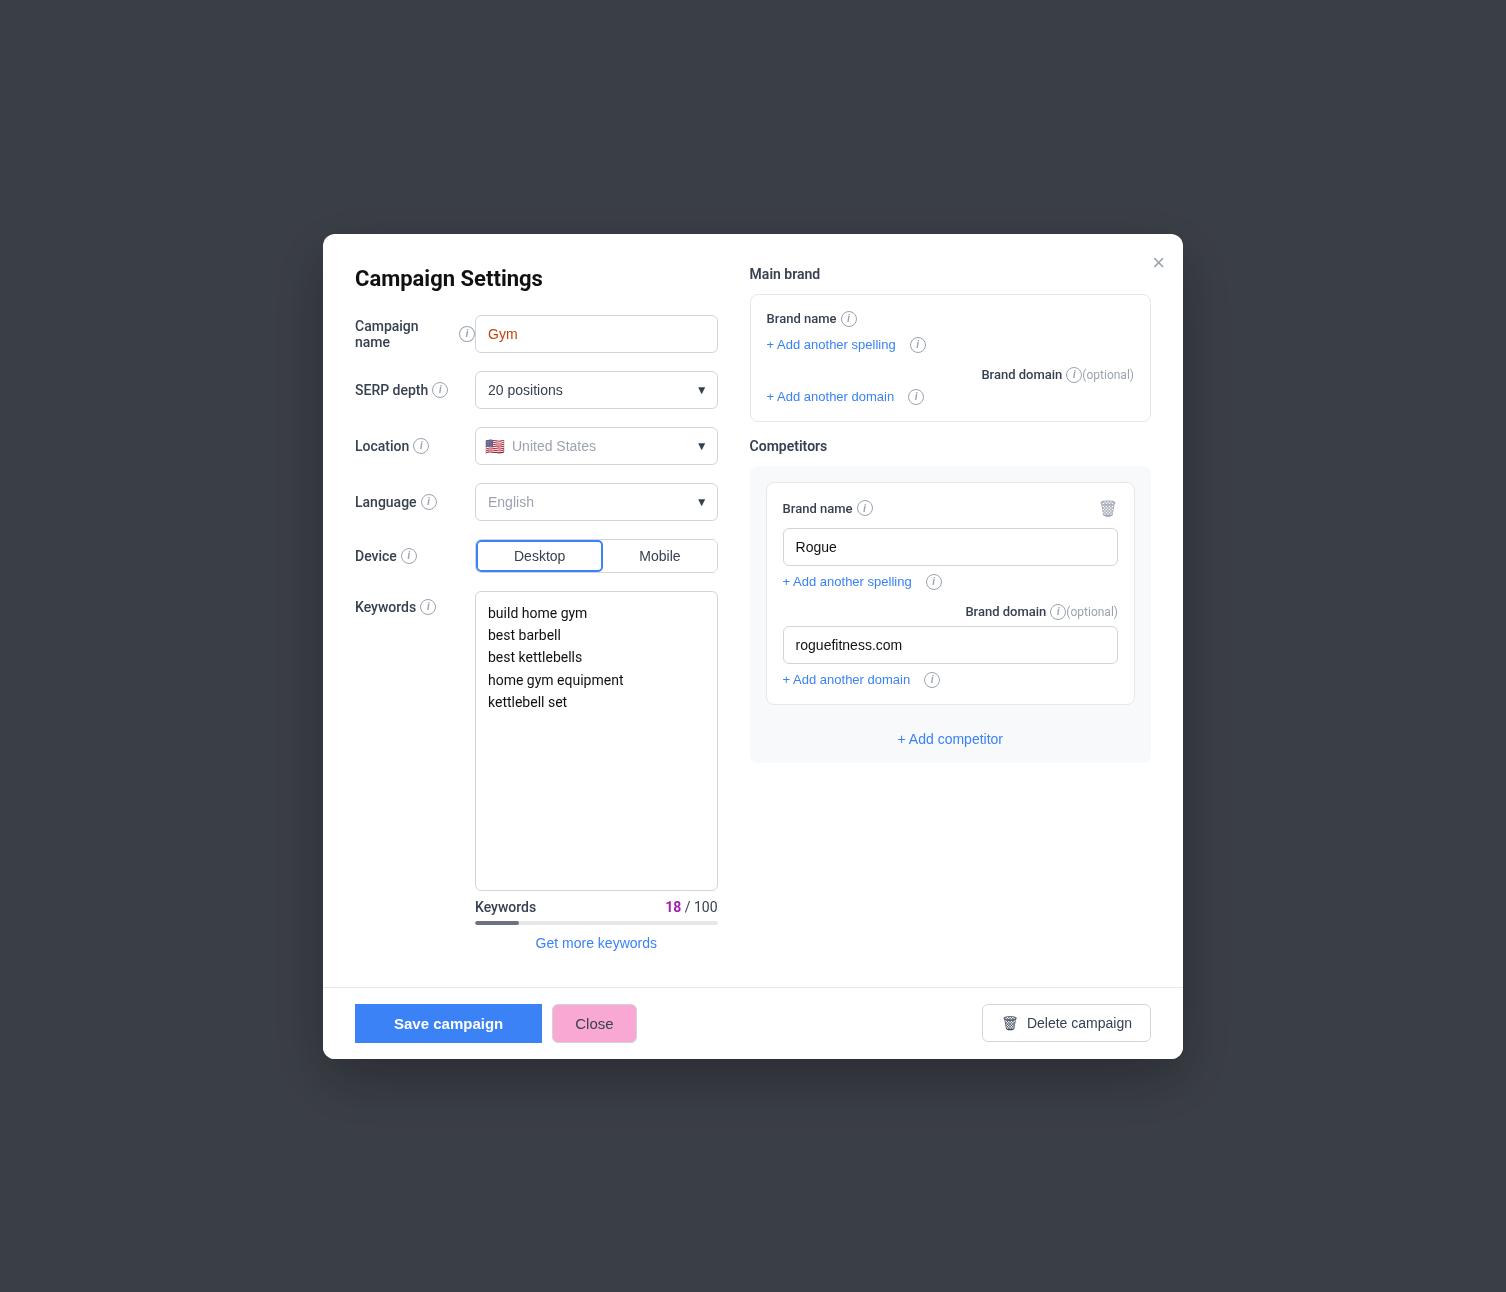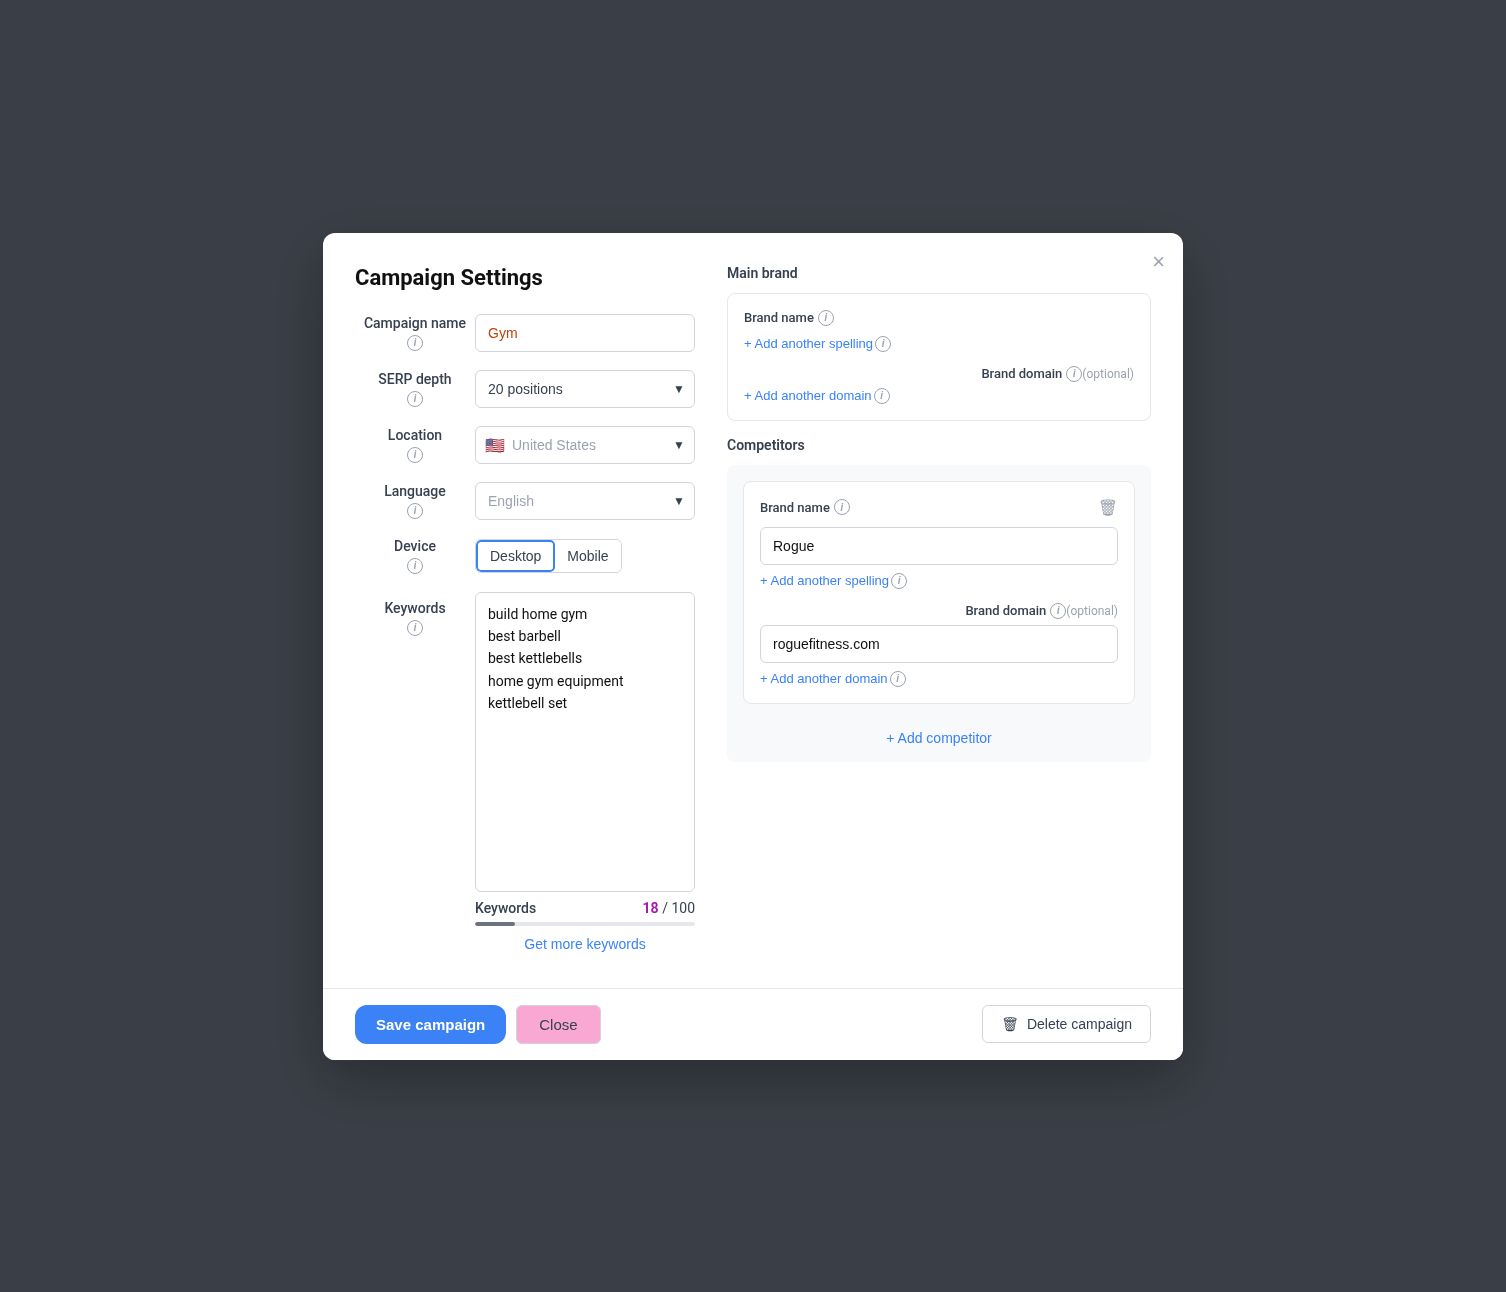--- a/index.html
+++ b/index.html
@@ -56,21 +56,20 @@
     }
     .form-label {
       width: 120px;
       color: #374151;
       font-size: 14px;
       font-weight: 500;
       flex-shrink: 0;
       display: flex;
       align-items: center;
       gap: 4px;
-      flex-direction: column;
     }
     .info-icon {
       display: inline-flex;
       align-items: center;
       justify-content: center;
       width: 16px;
       height: 16px;
       border: 1.5px solid #9ca3af;
       border-radius: 50%;
       color: #9ca3af;
@@ -139,21 +138,21 @@
       transform: translateY(-50%);
       font-size: 16px;
     }
     .device-toggle {
       display: flex;
       border: 1.5px solid #d1d5db;
       border-radius: 6px;
       overflow: hidden;
     }
     .device-btn {
-      padding: 6px 12px;
+      padding: 6px 36px;
       font-size: 14px;
       border: none;
       background: #fff;
       cursor: pointer;
       color: #374151;
     }
     .device-btn.active {
       background: #fff;
       border: 2px solid #3b82f6;
       border-radius: 5px;
@@ -277,21 +276,21 @@
     }
     .add-link {
       color: #3b82f6;
       font-size: 13px;
       font-weight: 500;
       background: none;
       border: none;
       cursor: pointer;
       display: flex;
       align-items: center;
-      gap: 2px;
+      gap: 14px;
       margin-bottom: 14px;
     }
     .brand-domain-row {
       display: flex;
       justify-content: flex-end;
       align-items: center;
       margin-bottom: 6px;
     }
     .competitors-section {
       background: #f8f9fb;
@@ -326,22 +325,22 @@
       background: #fff;
     }
     .footer-left {
       display: flex;
       gap: 10px;
     }
     .save-btn {
       background: #3b82f6;
       color: #fff;
       border: none;
-      border-radius: 12px;
-      padding: 10px 21px;
+      border-radius: 0;
+      padding: 10px 39px;
       font-size: 15px;
       font-weight: 600;
       cursor: pointer;
     }
     .close-btn {
       background: #f9a8d4;
       color: #374151;
       border: 1.5px solid #d1d5db;
       border-radius: 6px;
       padding: 10px 22px;

